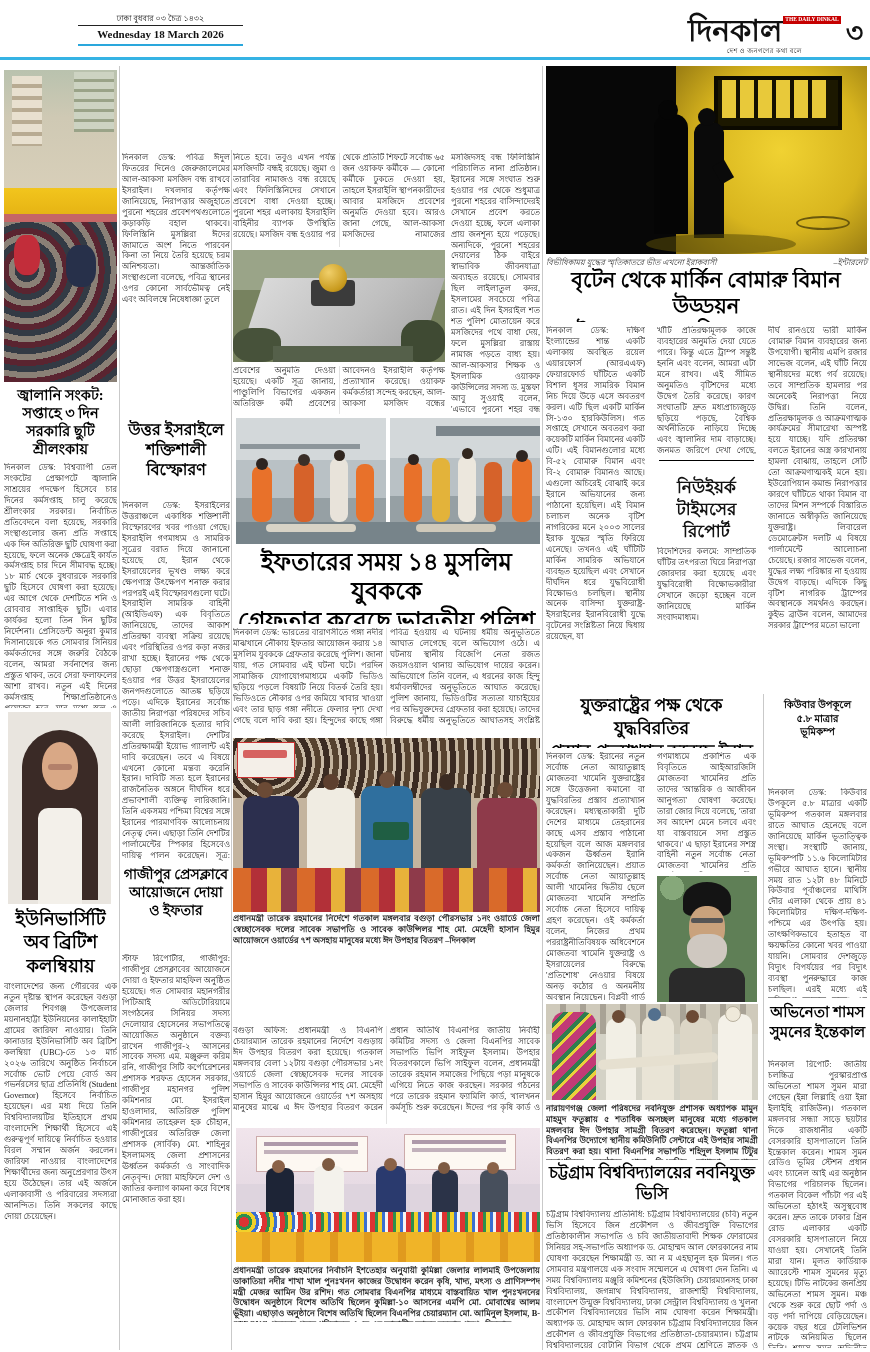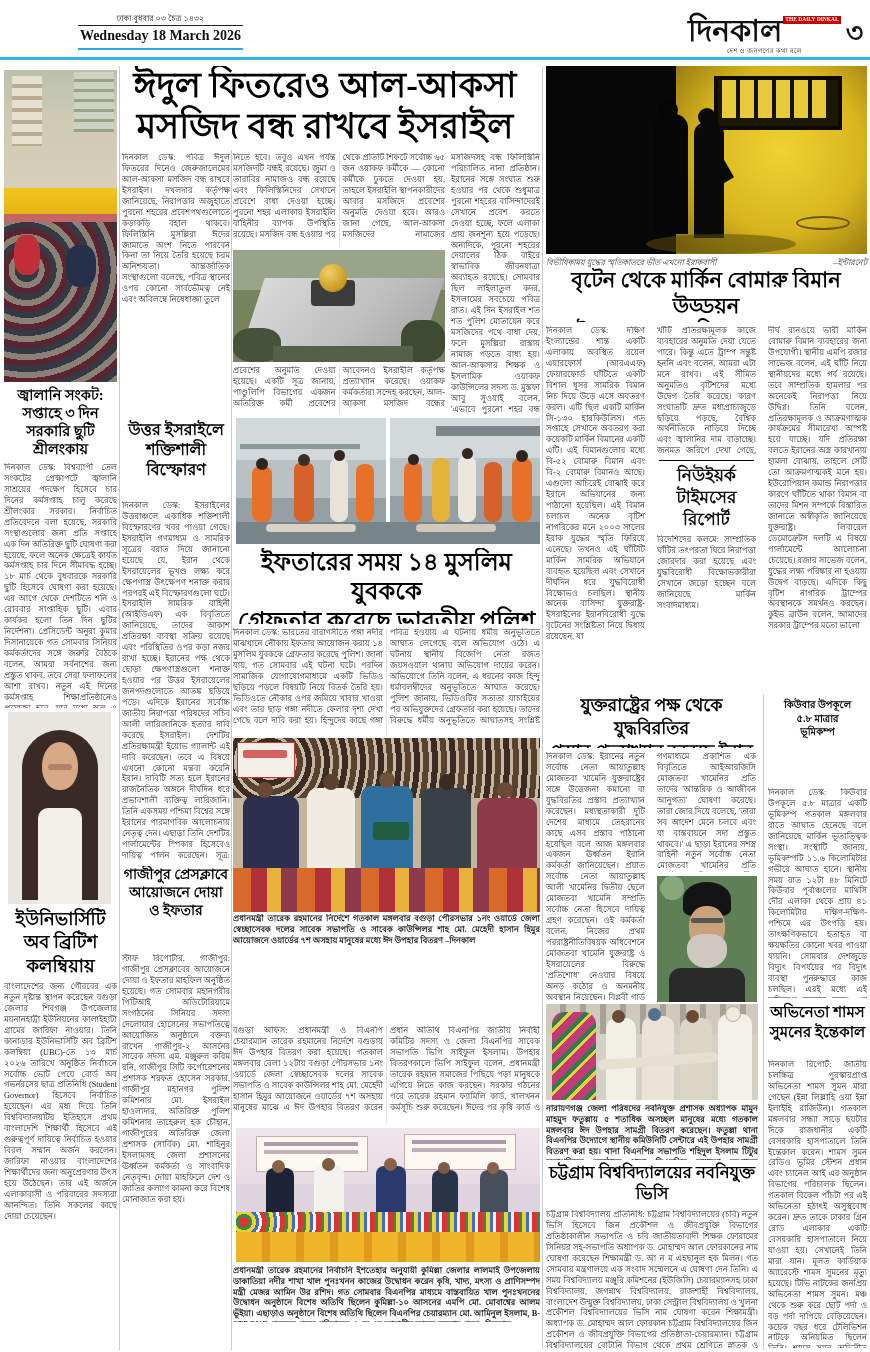--- a/index.html
+++ b/index.html
@@ -9,26 +9,26 @@
   .body-text{font-size:8.3px;line-height:1.32;text-align:justify;overflow:hidden;color:#1c1c1c;}
   .cols2{column-count:2;column-gap:7px;column-rule:1px solid #e2e2e2;}
   .headline{font-weight:700;color:#000;text-align:center;white-space:pre-line;overflow:hidden;}
   .caption{font-size:8.3px;line-height:1.3;text-align:justify;font-weight:600;color:#222;overflow:hidden;}
   .vrule{position:absolute;width:1px;background:#c9c9c9;}
   .photo{position:absolute;overflow:hidden;background:#ddd;}
   .pe{position:absolute;}
   
   #hdr-rule{position:absolute;left:0;top:57px;width:870px;height:3px;}
   .dateline{font-size:8px;text-align:center;line-height:1.3;}
-  .dateline-en{font-size:14px;font-weight:600;}
+  .dateline-en{font-size:11px;font-weight:600;}
   .masthead-bn{font-size:30px;font-weight:800;line-height:1;}
   .masthead-tag{font-size:6.5px;letter-spacing:.5px;}
   .red-chip{background:#c60000;color:#fff;font-size:5.5px;font-weight:700;padding:0 2px;line-height:1.4;}
   .pagenum{font-size:27px;font-weight:800;}
-  .subhead{font-weight:700;text-align:center;border-top:1.5px solid #000;padding-top:4px;white-space:pre-line;}
+  .subhead{font-weight:700;text-align:center;border-top:1.5px solid #000;padding-top:16px;white-space:pre-line;}
   .credit{white-space:nowrap;font-weight:600;}
   .caprow{display:flex;justify-content:space-between;font-size:8px;font-style:italic;color:#333;}
 </style>
 </head>
 <body>
 
 <div id="page">
 
   <div class="abs" style="left:78px;top:14px;width:165px;">
     <div class="dateline">ঢাকা বুধবার ০৩ চৈত্র ১৪৩২</div>
@@ -74,22 +74,20 @@
   <div class="photo" style="left:8px;top:712px;width:103px;height:192px;background:#e9e5df;">
     <div class="pe" style="left:14px;top:18px;width:76px;height:170px;border-radius:38px 38px 0 0;background:#3a2a26;"></div>
     <div class="pe" style="left:34px;top:30px;width:36px;height:48px;border-radius:50% 50% 46% 46%;background:#d9a886;"></div>
     <div class="pe" style="left:40px;top:52px;width:24px;height:6px;border-radius:3px;background:#b3806a;"></div>
     <div class="pe" style="left:30px;top:96px;width:44px;height:96px;background:#f3f0ea;border-radius:10px 10px 0 0;"></div>
   </div>
 
   <div class="abs headline" style="left:4px;top:908px;width:113px;height:70px;font-size:18px;line-height:1.3;">ইউনিভার্সিটি অব ব্রিটিশ কলম্বিয়ায় ইতিহাস গড়লেন জারিফা নাওয়ার</div>
   <div class="abs body-text" style="left:4px;top:982px;width:113px;height:366px;">বাংলাদেশের জন্য গৌরবের এক নতুন দৃষ্টান্ত স্থাপন করেছেন বগুড়া জেলার শিবগঞ্জ উপজেলার ময়নানহাট্টা ইউনিয়নের কালাইহাটা গ্রামের জারিফা নাওয়ার। তিনি কানাডার ইউনিভার্সিটি অব ব্রিটিশ কলম্বিয়া (UBC)-তে ১৩ মার্চ ২০২৬ তারিখে অনুষ্ঠিত নির্বাচনে সর্বোচ্চ ভোট পেয়ে বোর্ড অব গভর্নরসের ছাত্র প্রতিনিধি (Student Governor) হিসেবে নির্বাচিত হয়েছেন। এর মধ্য দিয়ে তিনি বিশ্ববিদ্যালয়টির ইতিহাসে প্রথম বাংলাদেশি শিক্ষার্থী হিসেবে এই গুরুত্বপূর্ণ দায়িত্বে নির্বাচিত হওয়ার বিরল সম্মান অর্জন করলেন। জারিফা নাওয়ার বাংলাদেশের শিক্ষার্থীদের জন্য অনুপ্রেরণার উৎস হয়ে উঠেছেন। তার এই অর্জনে এলাকাবাসী ও পরিবারের সদস্যরা আনন্দিত। তিনি সকলের কাছে দোয়া চেয়েছেন।</div>
 
-  <div class="abs headline" style="left:108px;top:66px;width:434px;height:86px;font-size:35px;line-height:1.16;">ঈদুল ফিতরেও আল-আকসা
-মসজিদ বন্ধ রাখবে ইসরাইল</div>
 
   <div class="abs body-text" style="left:122px;top:153px;width:108px;height:262px;">দিনকাল ডেস্ক: পবিত্র ঈদুল ফিতরের দিনেও জেরুজালেমের আল-আকসা মসজিদ বন্ধ রাখবে ইসরাইল। দখলদার কর্তৃপক্ষ জানিয়েছে, নিরাপত্তার অজুহাতে পুরনো শহরের প্রবেশপথগুলোতে কড়াকড়ি বহাল থাকবে। ফিলিস্তিনি মুসল্লিরা ঈদের জামাতে অংশ নিতে পারবেন কিনা তা নিয়ে তৈরি হয়েছে চরম অনিশ্চয়তা। আন্তর্জাতিক সংস্থাগুলো বলেছে, পবিত্র স্থানের ওপর কোনো সার্বভৌমত্ব নেই এবং অবিলম্বে নিষেধাজ্ঞা তুলে</div>
 
   <div class="abs headline" style="left:122px;top:420px;width:108px;height:78px;font-size:16px;line-height:1.25;">উত্তর ইসরাইলে
 শক্তিশালী
 বিস্ফোরণ</div>
   <div class="abs body-text" style="left:122px;top:501px;width:108px;height:360px;">দিনকাল ডেস্ক: ইসরাইলের উত্তরাঞ্চলে একাধিক শক্তিশালী বিস্ফোরণের খবর পাওয়া গেছে। ইসরাইলি গণমাধ্যম ও সামরিক সূত্রের বরাত দিয়ে জানানো হয়েছে যে, ইরান থেকে ইসরায়েলের ভূখণ্ড লক্ষ্য করে ক্ষেপণাস্ত্র উৎক্ষেপণ শনাক্ত করার পরপরই এই বিস্ফোরণগুলো ঘটে। ইসরাইলি সামরিক বাহিনী (আইডিএফ) এক বিবৃতিতে জানিয়েছে, তাদের আকাশ প্রতিরক্ষা ব্যবস্থা সক্রিয় রয়েছে এবং পরিস্থিতির ওপর কড়া নজর রাখা হচ্ছে। ইরানের পক্ষ থেকে ছোড়া ক্ষেপণাস্ত্রগুলো শনাক্ত হওয়ার পর উত্তর ইসরায়েলের জনপদগুলোতে আতঙ্ক ছড়িয়ে পড়ে। এদিকে ইরানের সর্বোচ্চ জাতীয় নিরাপত্তা পরিষদের সচিব আলী লারিজানিকে হত্যার দাবি করেছে ইসরাইল। দেশটির প্রতিরক্ষামন্ত্রী ইয়োভ গ্যালান্ট এই দাবি করেছেন। তবে এ বিষয়ে এখনো কোনো মন্তব্য করেনি ইরান। দাবিটি সত্য হলে ইরানের রাজনৈতিক অঙ্গনে দীর্ঘদিন ধরে প্রভাবশালী ব্যক্তিত্ব লারিজানি। তিনি একসময় পশ্চিমা বিশ্বের সঙ্গে ইরানের পারমাণবিক আলোচনায় নেতৃত্ব দেন। এছাড়া তিনি দেশটির পার্লামেন্টের স্পিকার হিসেবেও দায়িত্ব পালন করেছেন। সূত্র: আল-জাজিরা</div>
 
   <div class="abs headline" style="left:122px;top:866px;width:108px;height:84px;font-size:14px;line-height:1.3;font-family:Liberation Serif, serif;">গাজীপুর প্রেসক্লাবে
 আয়োজনে দোয়া

